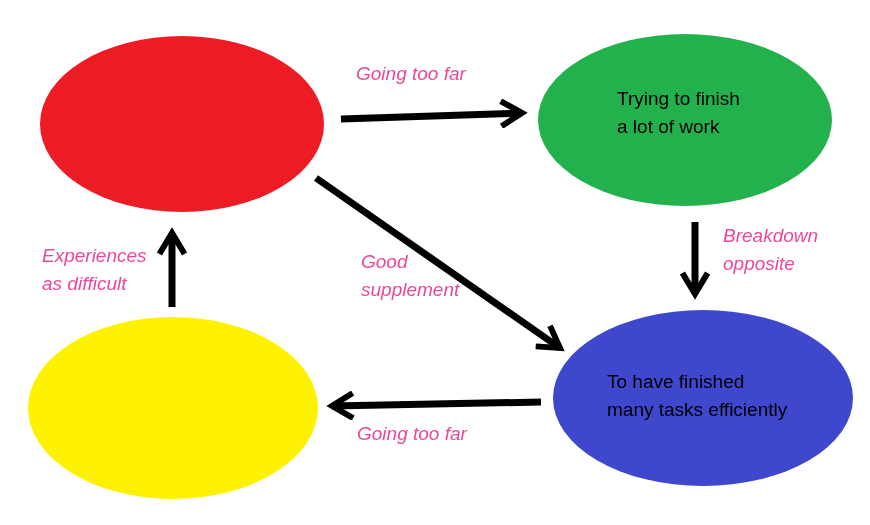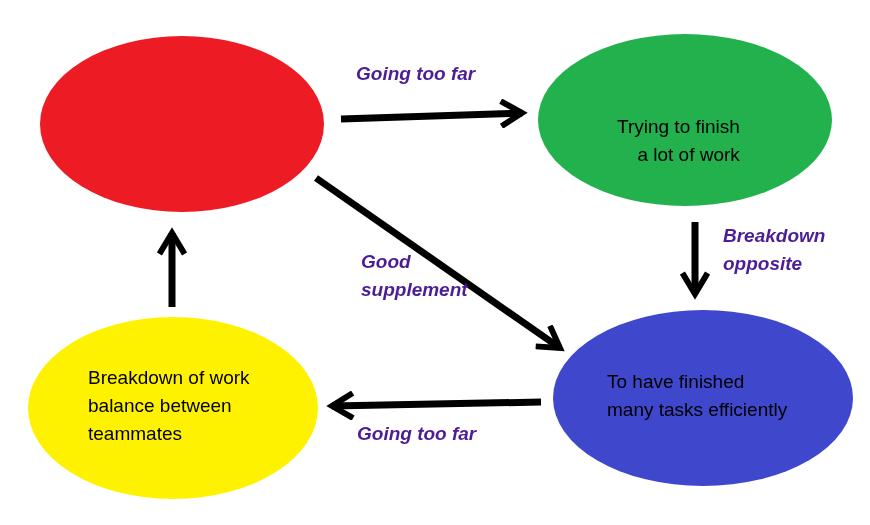--- a/index.html
+++ b/index.html
@@ -27,23 +27,23 @@
     font-size: 19px;
     line-height: 28px;
     color: #000000;
     font-weight: 400;
   }
   .edge-label {
     position: absolute;
     white-space: pre-line;
     font-size: 19px;
     line-height: 28px;
-    color: #4c1d95;
+    color: #ec4899;
     font-style: italic;
-    font-weight: 700;
+    font-weight: 400;
   }
 </style>
 </head>
 <body>
 
 <div class="canvas">
 
   <svg width="870" height="525" viewBox="0 0 870 525">
     <defs>
       <marker id="arrowhead" viewBox="0 0 12 12" refX="9.5" refY="6" markerWidth="4.2" markerHeight="4.2" orient="auto-start-reverse">
@@ -56,28 +56,27 @@
     <ellipse cx="703" cy="398" rx="150" ry="88" fill="#3f48cc"></ellipse>
     <ellipse cx="173" cy="408" rx="145" ry="91" fill="#fff200"></ellipse>
 
     <line x1="341" y1="119" x2="522" y2="113" stroke-width="7" marker-end="url(#arrowhead)" stroke="#000000"></line>
     <line x1="695" y1="222" x2="695" y2="294" stroke-width="7" marker-end="url(#arrowhead)" stroke="#000000"></line>
     <line x1="316" y1="178" x2="560" y2="348" stroke-width="7" marker-end="url(#arrowhead)" stroke="#000000"></line>
     <line x1="541" y1="402" x2="332" y2="406" stroke-width="7" marker-end="url(#arrowhead)" stroke="#000000"></line>
     <line x1="172" y1="307" x2="172" y2="233" stroke-width="7" marker-end="url(#arrowhead)" stroke="#000000"></line>
   </svg>
 
-  <div class="node-label" style="left:617px; top:113px;text-align:right;">Trying to finish
+  <div class="node-label" style="left:617px; top:85px;">Trying to finish
 a lot of work</div>
   <div class="node-label" style="left:607px; top:368px;">To have finished
 many tasks efficiently</div>
-  <div class="node-label" style="left:88px; top:364px;">Breakdown of work
-balance between
-teammates</div>
 
   <div class="edge-label" style="left:356px; top:60px;">Going too far</div>
   <div class="edge-label" style="left:723px; top:222px;">Breakdown
 opposite</div>
   <div class="edge-label" style="left:347px; top:248px;margin-left:14px;">Good
 supplement</div>
   <div class="edge-label" style="left:357px; top:420px;">Going too far</div>
+  <div class="edge-label" style="left:42px; top:242px;">Experiences
+as difficult</div>
 
 </div>
 
 </body></html>

